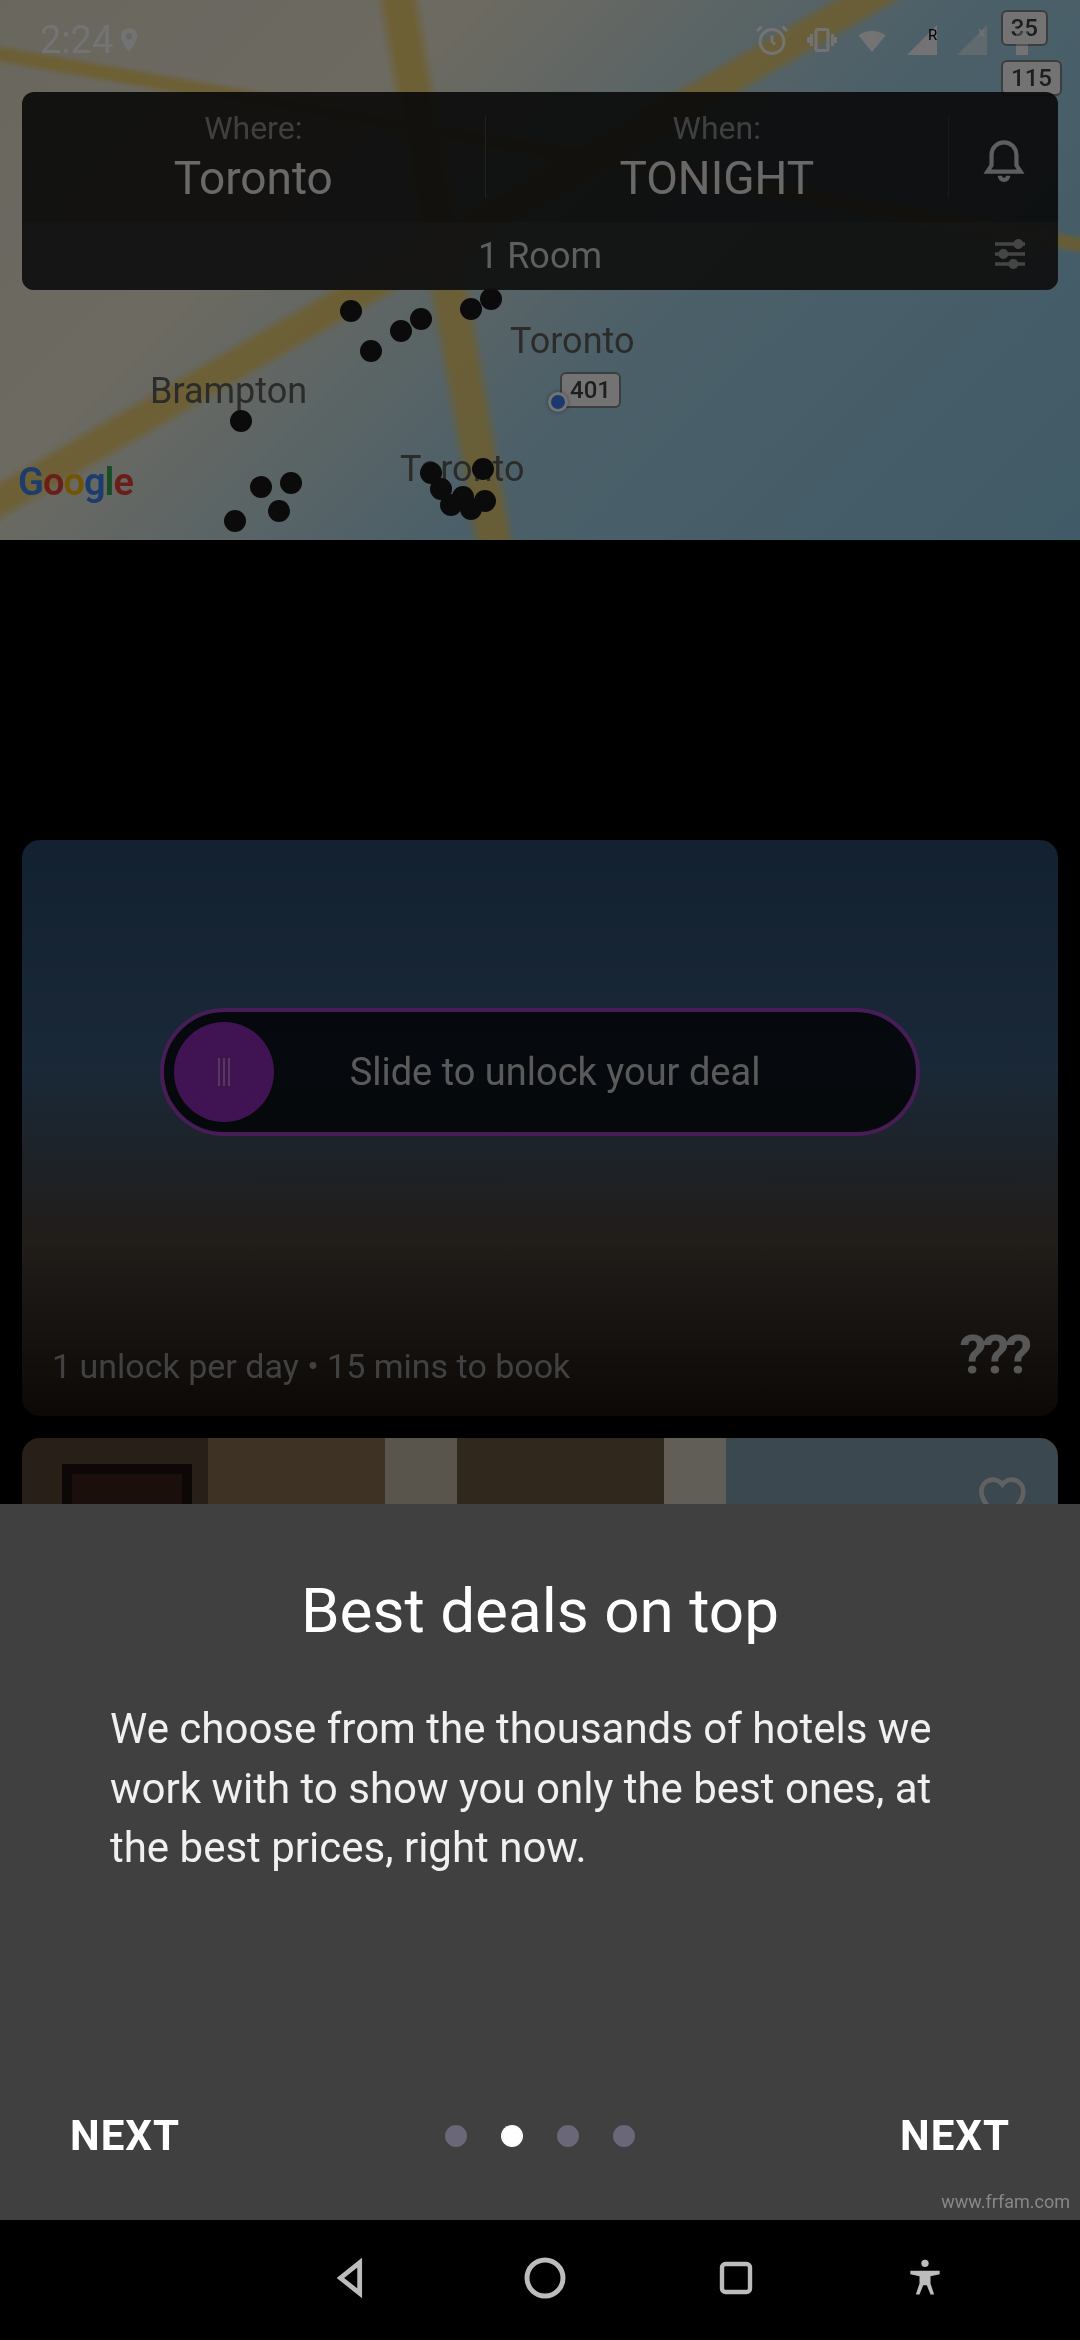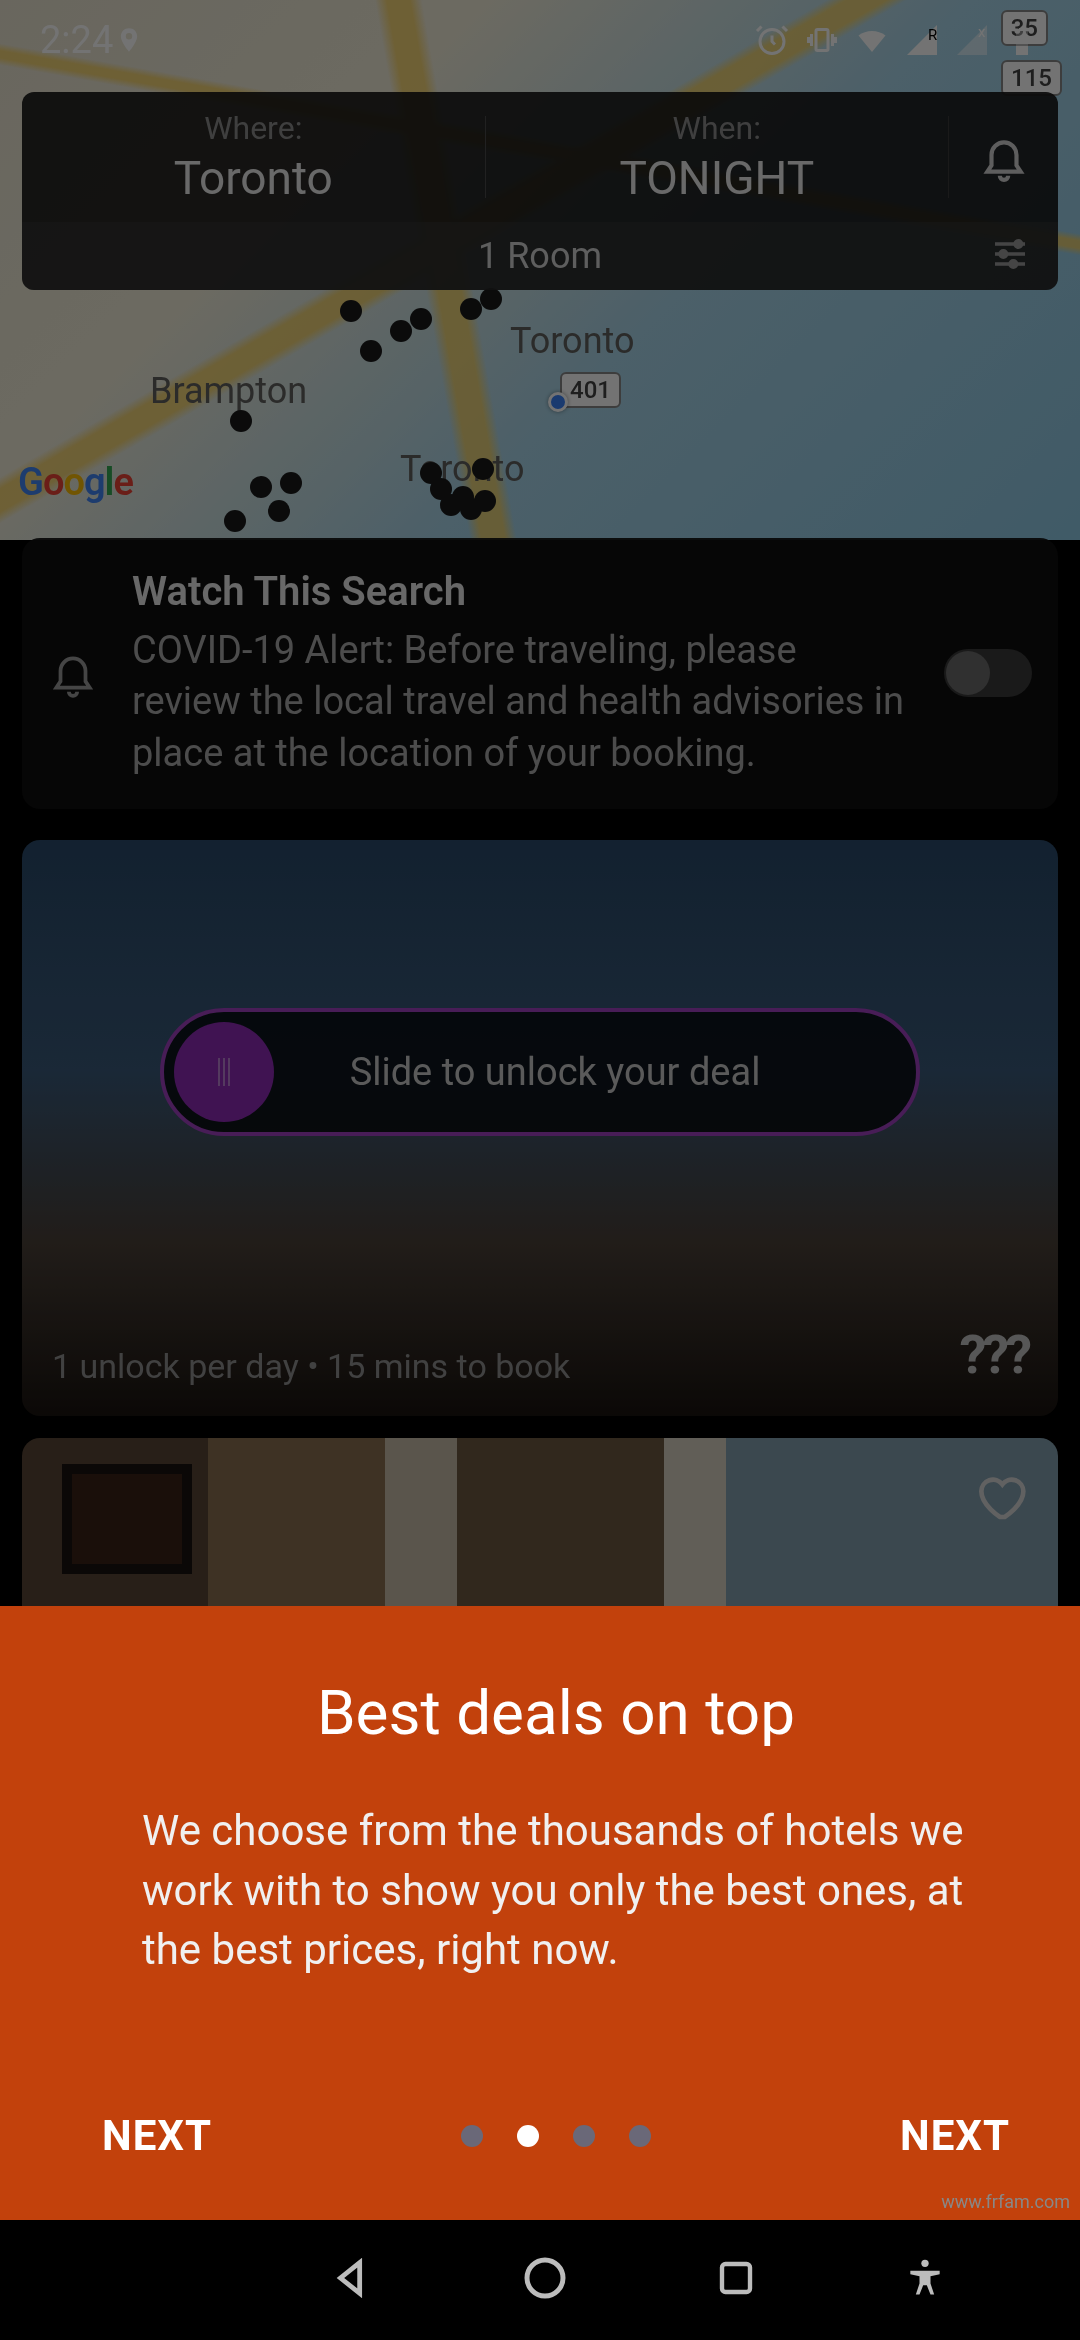--- a/index.html
+++ b/index.html
@@ -61,21 +61,21 @@
 
   
   .hotel-card { position: absolute; top: 1438px; left: 22px; right: 22px; height: 200px; border-radius: 18px 18px 0 0; overflow: hidden; z-index: 3; background: linear-gradient(to right, #5a4636 0%, #5a4636 18%, #8a6f50 18%, #8a6f50 35%, #c8bca8 35%, #c8bca8 42%, #6e5a42 42%, #6e5a42 62%, #d8d0c0 62%, #d8d0c0 68%, #84a0b0 68%); }
   .hotel-art { position: absolute; left: 40px; top: 26px; width: 130px; height: 110px; background: #3a2218; border: 10px solid #1a1210; }
   .hotel-heart { position: absolute; right: 30px; top: 30px; }
 
   
   .dim-overlay { position: absolute; inset: 0; background: rgba(0,0,0,0.55); z-index: 10; }
 
   
-  .onboard { position: absolute; left: 0; right: 0; bottom: 120px; height: 614px; background: #c2410c; z-index: 20; display: flex; flex-direction: column; padding-left: 32px; }
+  .onboard { position: absolute; left: 0; right: 0; bottom: 120px; height: 716px; background: #404040; z-index: 20; display: flex; flex-direction: column; }
   .onboard-content { flex: 1; padding: 70px 110px 0; display:flex; flex-direction:column; align-items:center;}
   .onboard-title { font-size: 62px; color: #fff; text-align: center; margin-bottom: 52px; font-weight: 400;}
   .onboard-body { font-size: 42px; color: #f0f0f0; line-height: 1.42; text-align: left; width: 100%; }
   .onboard-actions { display: flex; align-items: center; justify-content: space-between; padding: 0 70px 60px; }
   .onboard-btn { font-size: 42px; color: #fff; font-weight: 700; letter-spacing: 1px; }
   .dots { display: flex; gap: 34px; }
   .dot { width: 22px; height: 22px; border-radius: 50%; background: #6a6878; }
   .dot.active { background: #fff; }
 
   
@@ -179,32 +179,20 @@
         <svg width="40" height="40" viewBox="0 0 24 24" fill="none" stroke="#9a9a9a" stroke-width="2">
             <path d="M3 6h18M3 12h18M3 18h18"></path>
             <circle cx="17" cy="6" r="2" fill="#9a9a9a"></circle>
             <circle cx="8" cy="12" r="2" fill="#9a9a9a"></circle>
             <circle cx="14" cy="18" r="2" fill="#9a9a9a"></circle>
           </svg>
       </span>
     </div>
   </div>
 
-  <div class="watch-card">
-    <svg width="50" height="50" viewBox="0 0 24 24" fill="none" stroke="#9a9a9a" stroke-width="1.8">
-        <path d="M18 16v-5a6 6 0 10-12 0v5l-2 3h16l-2-3zM10 21a2 2 0 004 0"></path>
-      </svg>
-    <div class="watch-text">
-      <div class="title">Watch This Search</div>
-      <div class="body">COVID-19 Alert: Before traveling, please review the local travel and health advisories in place at the location of your booking.</div>
-    </div>
-    <div class="toggle">
-      <div class="toggle-knob"></div>
-    </div>
-  </div>
 
   <div class="drop-card">
     <div class="slide-pill">
       <div class="slide-handle">
         <div class="slide-handle-lines">
             <span></span>
             <span></span>
             <span></span>
           </div>
       </div>

